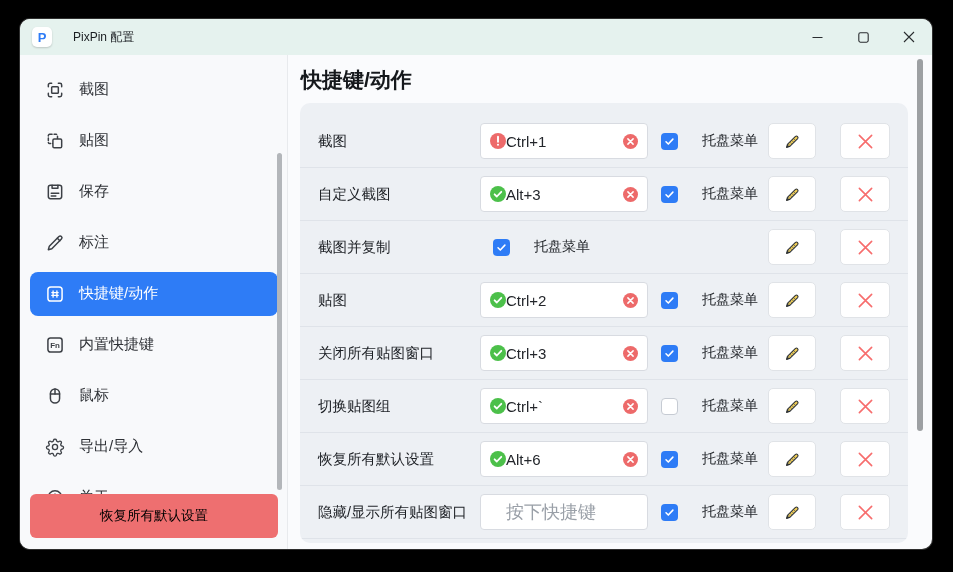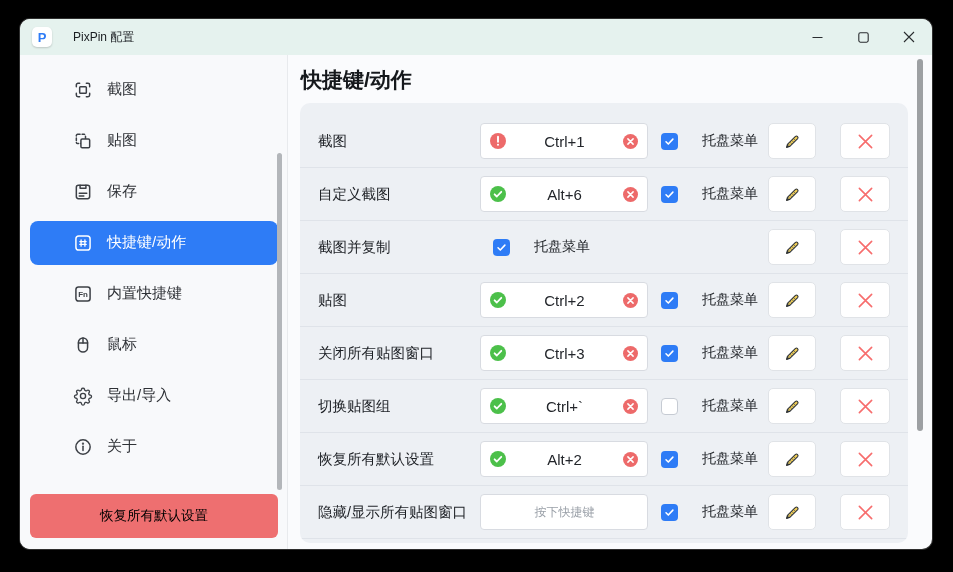--- a/index.html
+++ b/index.html
@@ -25,21 +25,21 @@
     box-shadow:0 1px 2px rgba(0,0,0,.18);flex:none;
   }
   .win-title{font-size:12px;color:#1b1f23;margin-left:21px;}
   .win-controls{margin-left:auto;display:flex;height:100%;}
   .ctrl-btn{width:46px;height:100%;display:flex;align-items:center;justify-content:center;background:transparent;border:none;padding:0;}
   .ctrl-btn svg{display:block;}
   
   .win-body{display:flex;height:494px;}
   .sidebar{width:267px;flex:none;position:relative;background:#f8f9fb;padding-top:9px;box-sizing:border-box;}
   .sb-item{height:51px;display:flex;align-items:center;padding-left:25px;gap:14px;font-size:15px;color:#2e3136;box-sizing:border-box;cursor:default;}
-  .sb-icon{width:20px;height:20px;color:#3c4046;display:flex;flex:none;margin-left:28px;}
+  .sb-icon{width:20px;height:20px;color:#3c4046;display:flex;flex:none;}
   .sb-icon svg{width:20px;height:20px;}
   .sb-item.selected{
     height:44px;margin:3.5px 9px 3.5px 10px;padding-left:15px;border-radius:8px;
     background:var(--accent);color:#fff;
   }
   .sb-item.selected .sb-icon{color:#fff;}
   .sb-scroll{position:absolute;top:98px;right:5px;width:5px;height:337px;background:#b3b6ba;border-radius:3px;}
   .reset-btn{
     position:absolute;left:10px;right:9px;bottom:11px;height:44px;border:none;border-radius:6px;
     background:var(--reset-bg);color:#000000;font-size:13.5px;font-family:Liberation Sans, sans-serif;
@@ -54,22 +54,22 @@
   }
   .hk-row{height:53px;display:flex;align-items:center;padding:0 18px;border-bottom:1px solid #dfe3e9;box-sizing:border-box;}
   .hk-action{width:162px;flex:none;font-size:14.5px;color:#1c1f24;white-space:nowrap;}
   .hk-input{
     width:168px;height:36px;flex:none;background:#fff;border:1px solid #d8dbe1;border-radius:4px;
     display:flex;align-items:center;padding:0 9px;box-sizing:border-box;
   }
   .hk-status{width:16px;height:16px;flex:none;display:flex;}
   .hk-clear{width:15px;height:15px;flex:none;display:flex;cursor:pointer;}
   .hk-status svg,.hk-clear svg{width:100%;height:100%;}
-  .hk-key{flex:1;text-align:center;font-size:15px;color:#23262b;white-space:nowrap;}
-  .hk-key.empty{color:#9aa0a8;font-size:12px;}
+  .hk-key{flex:1;font-size:15px;color:#23262b;white-space:nowrap;}
+  .hk-key.empty{color:#9aa0a8;font-size:18px;}
   .hidden{visibility:hidden;}
   .cb{width:17px;height:17px;border-radius:4px;margin-left:13px;flex:none;display:flex;align-items:center;justify-content:center;box-sizing:border-box;}
   .cb.on{background:var(--accent);}
   .cb.off{background:#fff;border:1px solid #c6cbd3;}
   .tray-label{margin-left:24px;font-size:14px;color:#23262b;white-space:nowrap;}
   .icon-btn{
     background:#fff;border:1px solid #e0e3e7;border-radius:5px;display:flex;align-items:center;
     justify-content:center;padding:0;box-sizing:border-box;
   }
   .edit-btn{margin-left:auto;width:48px;height:36px;}
@@ -132,20 +132,29 @@
     <span class="sb-icon">
               <svg viewBox="0 0 24 24" fill="none" stroke="currentColor" stroke-width="1.8" stroke-linecap="round" stroke-linejoin="round">
                 <rect x="4" y="4" width="16" height="16" rx="2.5"></rect>
                 <path d="M8.5 4v3.5h7V4"></path>
                 <path d="M7.5 13.5h9"></path>
                 <path d="M7.5 16.8h5.5"></path>
               </svg>
             </span>
     <span class="sb-label">保存</span>
   </div>
+          <div class="sb-item">
+    <span class="sb-icon">
+              <svg viewBox="0 0 24 24" fill="none" stroke="currentColor" stroke-width="1.8" stroke-linecap="round" stroke-linejoin="round">
+                <path d="M4 20l1.2-4.2L16.7 4.3a2.1 2.1 0 0 1 3 3L8.2 18.8 4 20z"></path>
+                <path d="M14.8 6.2l3 3"></path>
+              </svg>
+            </span>
+    <span class="sb-label">标注</span>
+  </div>
           <div class="sb-item selected">
     <span class="sb-icon">
               <svg viewBox="0 0 24 24" fill="none" stroke="currentColor" stroke-width="1.8" stroke-linecap="round" stroke-linejoin="round">
                 <rect x="3.5" y="3.5" width="17" height="17" rx="3.5"></rect>
                 <path d="M9.7 8.2v7.6M14.3 8.2v7.6M8.2 10.3h7.6M8.2 13.7h7.6" stroke-width="1.6"></path>
               </svg>
             </span>
     <span class="sb-label">快捷键/动作</span>
   </div>
           <div class="sb-item">
@@ -239,20 +248,201 @@
   </div>
           <div class="hk-row">
     <span class="hk-action">自定义截图</span>
     <div class="hk-input">
       <span class="hk-status">
                 <svg viewBox="0 0 16 16">
                   <circle cx="8" cy="8" r="8" fill="var(--green)"></circle>
                   <path d="M4.6 8.3l2.2 2.2 4.5-4.7" stroke="#fff" stroke-width="1.8" fill="none" stroke-linecap="round" stroke-linejoin="round"></path>
                 </svg>
               </span>
+      <span class="hk-key">Alt+3</span>
+      <span class="hk-clear">
+                <svg viewBox="0 0 15 15">
+                  <circle cx="7.5" cy="7.5" r="7.5" fill="var(--red)"></circle>
+                  <path d="M4.9 4.9l5.2 5.2M10.1 4.9L4.9 10.1" stroke="#fff" stroke-width="1.5" stroke-linecap="round"></path>
+                </svg>
+              </span>
+    </div>
+    <span class="cb on">
+              <svg viewBox="0 0 12 12" width="11" height="11">
+                <path d="M2.2 6.3l2.5 2.5 5-5.4" stroke="#fff" stroke-width="1.7" fill="none" stroke-linecap="round" stroke-linejoin="round"></path>
+              </svg>
+            </span>
+    <span class="tray-label">托盘菜单</span>
+    <button class="icon-btn edit-btn">
+              <span style="display:flex;">
+                <svg viewBox="0 0 24 24" width="17" height="17">
+                  <path d="M3.6 20.4l1.2-4.3L16.2 4.7a2.25 2.25 0 0 1 3.1 3.2L7.9 19.2l-4.3 1.2z" fill="#f3cf55" stroke="#2e3236" stroke-width="1.5" stroke-linejoin="round"></path>
+                  <path d="M6.3 15.7l2.1 2.1M8.8 13.2l2.1 2.1M11.3 10.7l2.1 2.1M13.8 8.2l2.1 2.1" stroke="#3c5068" stroke-width="1"></path>
+                  <path d="M4.8 16.3l3 3-4.2 1.1z" fill="#2e3236"></path>
+                </svg>
+              </span>
+            </button>
+    <button class="icon-btn del-btn">
+              <span style="display:flex;">
+                <svg viewBox="0 0 18 18" width="17" height="17">
+                  <path d="M2.5 2.5l13 13M15.5 2.5l-13 13" stroke="#f76d6d" stroke-width="1.7" stroke-linecap="round"></path>
+                </svg>
+              </span>
+            </button>
+  </div>
+          <div class="hk-row">
+    <span class="hk-action">截图并复制</span>
+    <span class="cb on">
+              <svg viewBox="0 0 12 12" width="11" height="11">
+                <path d="M2.2 6.3l2.5 2.5 5-5.4" stroke="#fff" stroke-width="1.7" fill="none" stroke-linecap="round" stroke-linejoin="round"></path>
+              </svg>
+            </span>
+    <span class="tray-label">托盘菜单</span>
+    <button class="icon-btn edit-btn">
+              <span style="display:flex;">
+                <svg viewBox="0 0 24 24" width="17" height="17">
+                  <path d="M3.6 20.4l1.2-4.3L16.2 4.7a2.25 2.25 0 0 1 3.1 3.2L7.9 19.2l-4.3 1.2z" fill="#f3cf55" stroke="#2e3236" stroke-width="1.5" stroke-linejoin="round"></path>
+                  <path d="M6.3 15.7l2.1 2.1M8.8 13.2l2.1 2.1M11.3 10.7l2.1 2.1M13.8 8.2l2.1 2.1" stroke="#3c5068" stroke-width="1"></path>
+                  <path d="M4.8 16.3l3 3-4.2 1.1z" fill="#2e3236"></path>
+                </svg>
+              </span>
+            </button>
+    <button class="icon-btn del-btn">
+              <span style="display:flex;">
+                <svg viewBox="0 0 18 18" width="17" height="17">
+                  <path d="M2.5 2.5l13 13M15.5 2.5l-13 13" stroke="#f76d6d" stroke-width="1.7" stroke-linecap="round"></path>
+                </svg>
+              </span>
+            </button>
+  </div>
+          <div class="hk-row">
+    <span class="hk-action">贴图</span>
+    <div class="hk-input">
+      <span class="hk-status">
+                <svg viewBox="0 0 16 16">
+                  <circle cx="8" cy="8" r="8" fill="var(--green)"></circle>
+                  <path d="M4.6 8.3l2.2 2.2 4.5-4.7" stroke="#fff" stroke-width="1.8" fill="none" stroke-linecap="round" stroke-linejoin="round"></path>
+                </svg>
+              </span>
+      <span class="hk-key">Ctrl+2</span>
+      <span class="hk-clear">
+                <svg viewBox="0 0 15 15">
+                  <circle cx="7.5" cy="7.5" r="7.5" fill="var(--red)"></circle>
+                  <path d="M4.9 4.9l5.2 5.2M10.1 4.9L4.9 10.1" stroke="#fff" stroke-width="1.5" stroke-linecap="round"></path>
+                </svg>
+              </span>
+    </div>
+    <span class="cb on">
+              <svg viewBox="0 0 12 12" width="11" height="11">
+                <path d="M2.2 6.3l2.5 2.5 5-5.4" stroke="#fff" stroke-width="1.7" fill="none" stroke-linecap="round" stroke-linejoin="round"></path>
+              </svg>
+            </span>
+    <span class="tray-label">托盘菜单</span>
+    <button class="icon-btn edit-btn">
+              <span style="display:flex;">
+                <svg viewBox="0 0 24 24" width="17" height="17">
+                  <path d="M3.6 20.4l1.2-4.3L16.2 4.7a2.25 2.25 0 0 1 3.1 3.2L7.9 19.2l-4.3 1.2z" fill="#f3cf55" stroke="#2e3236" stroke-width="1.5" stroke-linejoin="round"></path>
+                  <path d="M6.3 15.7l2.1 2.1M8.8 13.2l2.1 2.1M11.3 10.7l2.1 2.1M13.8 8.2l2.1 2.1" stroke="#3c5068" stroke-width="1"></path>
+                  <path d="M4.8 16.3l3 3-4.2 1.1z" fill="#2e3236"></path>
+                </svg>
+              </span>
+            </button>
+    <button class="icon-btn del-btn">
+              <span style="display:flex;">
+                <svg viewBox="0 0 18 18" width="17" height="17">
+                  <path d="M2.5 2.5l13 13M15.5 2.5l-13 13" stroke="#f76d6d" stroke-width="1.7" stroke-linecap="round"></path>
+                </svg>
+              </span>
+            </button>
+  </div>
+          <div class="hk-row">
+    <span class="hk-action">关闭所有贴图窗口</span>
+    <div class="hk-input">
+      <span class="hk-status">
+                <svg viewBox="0 0 16 16">
+                  <circle cx="8" cy="8" r="8" fill="var(--green)"></circle>
+                  <path d="M4.6 8.3l2.2 2.2 4.5-4.7" stroke="#fff" stroke-width="1.8" fill="none" stroke-linecap="round" stroke-linejoin="round"></path>
+                </svg>
+              </span>
+      <span class="hk-key">Ctrl+3</span>
+      <span class="hk-clear">
+                <svg viewBox="0 0 15 15">
+                  <circle cx="7.5" cy="7.5" r="7.5" fill="var(--red)"></circle>
+                  <path d="M4.9 4.9l5.2 5.2M10.1 4.9L4.9 10.1" stroke="#fff" stroke-width="1.5" stroke-linecap="round"></path>
+                </svg>
+              </span>
+    </div>
+    <span class="cb on">
+              <svg viewBox="0 0 12 12" width="11" height="11">
+                <path d="M2.2 6.3l2.5 2.5 5-5.4" stroke="#fff" stroke-width="1.7" fill="none" stroke-linecap="round" stroke-linejoin="round"></path>
+              </svg>
+            </span>
+    <span class="tray-label">托盘菜单</span>
+    <button class="icon-btn edit-btn">
+              <span style="display:flex;">
+                <svg viewBox="0 0 24 24" width="17" height="17">
+                  <path d="M3.6 20.4l1.2-4.3L16.2 4.7a2.25 2.25 0 0 1 3.1 3.2L7.9 19.2l-4.3 1.2z" fill="#f3cf55" stroke="#2e3236" stroke-width="1.5" stroke-linejoin="round"></path>
+                  <path d="M6.3 15.7l2.1 2.1M8.8 13.2l2.1 2.1M11.3 10.7l2.1 2.1M13.8 8.2l2.1 2.1" stroke="#3c5068" stroke-width="1"></path>
+                  <path d="M4.8 16.3l3 3-4.2 1.1z" fill="#2e3236"></path>
+                </svg>
+              </span>
+            </button>
+    <button class="icon-btn del-btn">
+              <span style="display:flex;">
+                <svg viewBox="0 0 18 18" width="17" height="17">
+                  <path d="M2.5 2.5l13 13M15.5 2.5l-13 13" stroke="#f76d6d" stroke-width="1.7" stroke-linecap="round"></path>
+                </svg>
+              </span>
+            </button>
+  </div>
+          <div class="hk-row">
+    <span class="hk-action">切换贴图组</span>
+    <div class="hk-input">
+      <span class="hk-status">
+                <svg viewBox="0 0 16 16">
+                  <circle cx="8" cy="8" r="8" fill="var(--green)"></circle>
+                  <path d="M4.6 8.3l2.2 2.2 4.5-4.7" stroke="#fff" stroke-width="1.8" fill="none" stroke-linecap="round" stroke-linejoin="round"></path>
+                </svg>
+              </span>
+      <span class="hk-key">Ctrl+`</span>
+      <span class="hk-clear">
+                <svg viewBox="0 0 15 15">
+                  <circle cx="7.5" cy="7.5" r="7.5" fill="var(--red)"></circle>
+                  <path d="M4.9 4.9l5.2 5.2M10.1 4.9L4.9 10.1" stroke="#fff" stroke-width="1.5" stroke-linecap="round"></path>
+                </svg>
+              </span>
+    </div>
+    <span class="cb off"></span>
+    <span class="tray-label">托盘菜单</span>
+    <button class="icon-btn edit-btn">
+              <span style="display:flex;">
+                <svg viewBox="0 0 24 24" width="17" height="17">
+                  <path d="M3.6 20.4l1.2-4.3L16.2 4.7a2.25 2.25 0 0 1 3.1 3.2L7.9 19.2l-4.3 1.2z" fill="#f3cf55" stroke="#2e3236" stroke-width="1.5" stroke-linejoin="round"></path>
+                  <path d="M6.3 15.7l2.1 2.1M8.8 13.2l2.1 2.1M11.3 10.7l2.1 2.1M13.8 8.2l2.1 2.1" stroke="#3c5068" stroke-width="1"></path>
+                  <path d="M4.8 16.3l3 3-4.2 1.1z" fill="#2e3236"></path>
+                </svg>
+              </span>
+            </button>
+    <button class="icon-btn del-btn">
+              <span style="display:flex;">
+                <svg viewBox="0 0 18 18" width="17" height="17">
+                  <path d="M2.5 2.5l13 13M15.5 2.5l-13 13" stroke="#f76d6d" stroke-width="1.7" stroke-linecap="round"></path>
+                </svg>
+              </span>
+            </button>
+  </div>
+          <div class="hk-row">
+    <span class="hk-action">恢复所有默认设置</span>
+    <div class="hk-input">
+      <span class="hk-status">
+                <svg viewBox="0 0 16 16">
+                  <circle cx="8" cy="8" r="8" fill="var(--green)"></circle>
+                  <path d="M4.6 8.3l2.2 2.2 4.5-4.7" stroke="#fff" stroke-width="1.8" fill="none" stroke-linecap="round" stroke-linejoin="round"></path>
+                </svg>
+              </span>
       <span class="hk-key">Alt+6</span>
       <span class="hk-clear">
                 <svg viewBox="0 0 15 15">
                   <circle cx="7.5" cy="7.5" r="7.5" fill="var(--red)"></circle>
                   <path d="M4.9 4.9l5.2 5.2M10.1 4.9L4.9 10.1" stroke="#fff" stroke-width="1.5" stroke-linecap="round"></path>
                 </svg>
               </span>
     </div>
     <span class="cb on">
               <svg viewBox="0 0 12 12" width="11" height="11">
@@ -271,201 +461,20 @@
             </button>
     <button class="icon-btn del-btn">
               <span style="display:flex;">
                 <svg viewBox="0 0 18 18" width="17" height="17">
                   <path d="M2.5 2.5l13 13M15.5 2.5l-13 13" stroke="#f76d6d" stroke-width="1.7" stroke-linecap="round"></path>
                 </svg>
               </span>
             </button>
   </div>
           <div class="hk-row">
-    <span class="hk-action">截图并复制</span>
-    <span class="cb on">
-              <svg viewBox="0 0 12 12" width="11" height="11">
-                <path d="M2.2 6.3l2.5 2.5 5-5.4" stroke="#fff" stroke-width="1.7" fill="none" stroke-linecap="round" stroke-linejoin="round"></path>
-              </svg>
-            </span>
-    <span class="tray-label">托盘菜单</span>
-    <button class="icon-btn edit-btn">
-              <span style="display:flex;">
-                <svg viewBox="0 0 24 24" width="17" height="17">
-                  <path d="M3.6 20.4l1.2-4.3L16.2 4.7a2.25 2.25 0 0 1 3.1 3.2L7.9 19.2l-4.3 1.2z" fill="#f3cf55" stroke="#2e3236" stroke-width="1.5" stroke-linejoin="round"></path>
-                  <path d="M6.3 15.7l2.1 2.1M8.8 13.2l2.1 2.1M11.3 10.7l2.1 2.1M13.8 8.2l2.1 2.1" stroke="#3c5068" stroke-width="1"></path>
-                  <path d="M4.8 16.3l3 3-4.2 1.1z" fill="#2e3236"></path>
-                </svg>
-              </span>
-            </button>
-    <button class="icon-btn del-btn">
-              <span style="display:flex;">
-                <svg viewBox="0 0 18 18" width="17" height="17">
-                  <path d="M2.5 2.5l13 13M15.5 2.5l-13 13" stroke="#f76d6d" stroke-width="1.7" stroke-linecap="round"></path>
-                </svg>
-              </span>
-            </button>
-  </div>
-          <div class="hk-row">
-    <span class="hk-action">贴图</span>
-    <div class="hk-input">
-      <span class="hk-status">
-                <svg viewBox="0 0 16 16">
-                  <circle cx="8" cy="8" r="8" fill="var(--green)"></circle>
-                  <path d="M4.6 8.3l2.2 2.2 4.5-4.7" stroke="#fff" stroke-width="1.8" fill="none" stroke-linecap="round" stroke-linejoin="round"></path>
-                </svg>
-              </span>
-      <span class="hk-key">Ctrl+2</span>
-      <span class="hk-clear">
-                <svg viewBox="0 0 15 15">
-                  <circle cx="7.5" cy="7.5" r="7.5" fill="var(--red)"></circle>
-                  <path d="M4.9 4.9l5.2 5.2M10.1 4.9L4.9 10.1" stroke="#fff" stroke-width="1.5" stroke-linecap="round"></path>
-                </svg>
-              </span>
-    </div>
-    <span class="cb on">
-              <svg viewBox="0 0 12 12" width="11" height="11">
-                <path d="M2.2 6.3l2.5 2.5 5-5.4" stroke="#fff" stroke-width="1.7" fill="none" stroke-linecap="round" stroke-linejoin="round"></path>
-              </svg>
-            </span>
-    <span class="tray-label">托盘菜单</span>
-    <button class="icon-btn edit-btn">
-              <span style="display:flex;">
-                <svg viewBox="0 0 24 24" width="17" height="17">
-                  <path d="M3.6 20.4l1.2-4.3L16.2 4.7a2.25 2.25 0 0 1 3.1 3.2L7.9 19.2l-4.3 1.2z" fill="#f3cf55" stroke="#2e3236" stroke-width="1.5" stroke-linejoin="round"></path>
-                  <path d="M6.3 15.7l2.1 2.1M8.8 13.2l2.1 2.1M11.3 10.7l2.1 2.1M13.8 8.2l2.1 2.1" stroke="#3c5068" stroke-width="1"></path>
-                  <path d="M4.8 16.3l3 3-4.2 1.1z" fill="#2e3236"></path>
-                </svg>
-              </span>
-            </button>
-    <button class="icon-btn del-btn">
-              <span style="display:flex;">
-                <svg viewBox="0 0 18 18" width="17" height="17">
-                  <path d="M2.5 2.5l13 13M15.5 2.5l-13 13" stroke="#f76d6d" stroke-width="1.7" stroke-linecap="round"></path>
-                </svg>
-              </span>
-            </button>
-  </div>
-          <div class="hk-row">
-    <span class="hk-action">关闭所有贴图窗口</span>
-    <div class="hk-input">
-      <span class="hk-status">
-                <svg viewBox="0 0 16 16">
-                  <circle cx="8" cy="8" r="8" fill="var(--green)"></circle>
-                  <path d="M4.6 8.3l2.2 2.2 4.5-4.7" stroke="#fff" stroke-width="1.8" fill="none" stroke-linecap="round" stroke-linejoin="round"></path>
-                </svg>
-              </span>
-      <span class="hk-key">Ctrl+3</span>
-      <span class="hk-clear">
-                <svg viewBox="0 0 15 15">
-                  <circle cx="7.5" cy="7.5" r="7.5" fill="var(--red)"></circle>
-                  <path d="M4.9 4.9l5.2 5.2M10.1 4.9L4.9 10.1" stroke="#fff" stroke-width="1.5" stroke-linecap="round"></path>
-                </svg>
-              </span>
-    </div>
-    <span class="cb on">
-              <svg viewBox="0 0 12 12" width="11" height="11">
-                <path d="M2.2 6.3l2.5 2.5 5-5.4" stroke="#fff" stroke-width="1.7" fill="none" stroke-linecap="round" stroke-linejoin="round"></path>
-              </svg>
-            </span>
-    <span class="tray-label">托盘菜单</span>
-    <button class="icon-btn edit-btn">
-              <span style="display:flex;">
-                <svg viewBox="0 0 24 24" width="17" height="17">
-                  <path d="M3.6 20.4l1.2-4.3L16.2 4.7a2.25 2.25 0 0 1 3.1 3.2L7.9 19.2l-4.3 1.2z" fill="#f3cf55" stroke="#2e3236" stroke-width="1.5" stroke-linejoin="round"></path>
-                  <path d="M6.3 15.7l2.1 2.1M8.8 13.2l2.1 2.1M11.3 10.7l2.1 2.1M13.8 8.2l2.1 2.1" stroke="#3c5068" stroke-width="1"></path>
-                  <path d="M4.8 16.3l3 3-4.2 1.1z" fill="#2e3236"></path>
-                </svg>
-              </span>
-            </button>
-    <button class="icon-btn del-btn">
-              <span style="display:flex;">
-                <svg viewBox="0 0 18 18" width="17" height="17">
-                  <path d="M2.5 2.5l13 13M15.5 2.5l-13 13" stroke="#f76d6d" stroke-width="1.7" stroke-linecap="round"></path>
-                </svg>
-              </span>
-            </button>
-  </div>
-          <div class="hk-row">
-    <span class="hk-action">切换贴图组</span>
-    <div class="hk-input">
-      <span class="hk-status">
-                <svg viewBox="0 0 16 16">
-                  <circle cx="8" cy="8" r="8" fill="var(--green)"></circle>
-                  <path d="M4.6 8.3l2.2 2.2 4.5-4.7" stroke="#fff" stroke-width="1.8" fill="none" stroke-linecap="round" stroke-linejoin="round"></path>
-                </svg>
-              </span>
-      <span class="hk-key">Ctrl+`</span>
-      <span class="hk-clear">
-                <svg viewBox="0 0 15 15">
-                  <circle cx="7.5" cy="7.5" r="7.5" fill="var(--red)"></circle>
-                  <path d="M4.9 4.9l5.2 5.2M10.1 4.9L4.9 10.1" stroke="#fff" stroke-width="1.5" stroke-linecap="round"></path>
-                </svg>
-              </span>
-    </div>
-    <span class="cb off"></span>
-    <span class="tray-label">托盘菜单</span>
-    <button class="icon-btn edit-btn">
-              <span style="display:flex;">
-                <svg viewBox="0 0 24 24" width="17" height="17">
-                  <path d="M3.6 20.4l1.2-4.3L16.2 4.7a2.25 2.25 0 0 1 3.1 3.2L7.9 19.2l-4.3 1.2z" fill="#f3cf55" stroke="#2e3236" stroke-width="1.5" stroke-linejoin="round"></path>
-                  <path d="M6.3 15.7l2.1 2.1M8.8 13.2l2.1 2.1M11.3 10.7l2.1 2.1M13.8 8.2l2.1 2.1" stroke="#3c5068" stroke-width="1"></path>
-                  <path d="M4.8 16.3l3 3-4.2 1.1z" fill="#2e3236"></path>
-                </svg>
-              </span>
-            </button>
-    <button class="icon-btn del-btn">
-              <span style="display:flex;">
-                <svg viewBox="0 0 18 18" width="17" height="17">
-                  <path d="M2.5 2.5l13 13M15.5 2.5l-13 13" stroke="#f76d6d" stroke-width="1.7" stroke-linecap="round"></path>
-                </svg>
-              </span>
-            </button>
-  </div>
-          <div class="hk-row">
-    <span class="hk-action">恢复所有默认设置</span>
-    <div class="hk-input">
-      <span class="hk-status">
-                <svg viewBox="0 0 16 16">
-                  <circle cx="8" cy="8" r="8" fill="var(--green)"></circle>
-                  <path d="M4.6 8.3l2.2 2.2 4.5-4.7" stroke="#fff" stroke-width="1.8" fill="none" stroke-linecap="round" stroke-linejoin="round"></path>
-                </svg>
-              </span>
-      <span class="hk-key">Alt+2</span>
-      <span class="hk-clear">
-                <svg viewBox="0 0 15 15">
-                  <circle cx="7.5" cy="7.5" r="7.5" fill="var(--red)"></circle>
-                  <path d="M4.9 4.9l5.2 5.2M10.1 4.9L4.9 10.1" stroke="#fff" stroke-width="1.5" stroke-linecap="round"></path>
-                </svg>
-              </span>
-    </div>
-    <span class="cb on">
-              <svg viewBox="0 0 12 12" width="11" height="11">
-                <path d="M2.2 6.3l2.5 2.5 5-5.4" stroke="#fff" stroke-width="1.7" fill="none" stroke-linecap="round" stroke-linejoin="round"></path>
-              </svg>
-            </span>
-    <span class="tray-label">托盘菜单</span>
-    <button class="icon-btn edit-btn">
-              <span style="display:flex;">
-                <svg viewBox="0 0 24 24" width="17" height="17">
-                  <path d="M3.6 20.4l1.2-4.3L16.2 4.7a2.25 2.25 0 0 1 3.1 3.2L7.9 19.2l-4.3 1.2z" fill="#f3cf55" stroke="#2e3236" stroke-width="1.5" stroke-linejoin="round"></path>
-                  <path d="M6.3 15.7l2.1 2.1M8.8 13.2l2.1 2.1M11.3 10.7l2.1 2.1M13.8 8.2l2.1 2.1" stroke="#3c5068" stroke-width="1"></path>
-                  <path d="M4.8 16.3l3 3-4.2 1.1z" fill="#2e3236"></path>
-                </svg>
-              </span>
-            </button>
-    <button class="icon-btn del-btn">
-              <span style="display:flex;">
-                <svg viewBox="0 0 18 18" width="17" height="17">
-                  <path d="M2.5 2.5l13 13M15.5 2.5l-13 13" stroke="#f76d6d" stroke-width="1.7" stroke-linecap="round"></path>
-                </svg>
-              </span>
-            </button>
-  </div>
-          <div class="hk-row">
     <span class="hk-action">隐藏/显示所有贴图窗口</span>
     <div class="hk-input">
       <span class="hk-status hidden"></span>
       <span class="hk-key empty">按下快捷键</span>
       <span class="hk-clear hidden"></span>
     </div>
     <span class="cb on">
               <svg viewBox="0 0 12 12" width="11" height="11">
                 <path d="M2.2 6.3l2.5 2.5 5-5.4" stroke="#fff" stroke-width="1.7" fill="none" stroke-linecap="round" stroke-linejoin="round"></path>
               </svg>

